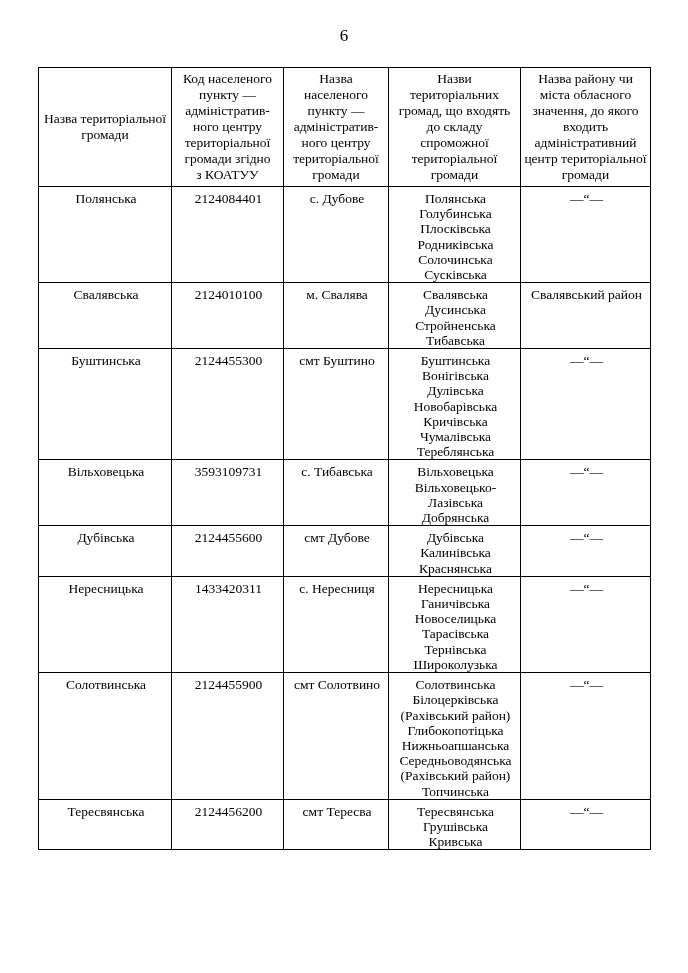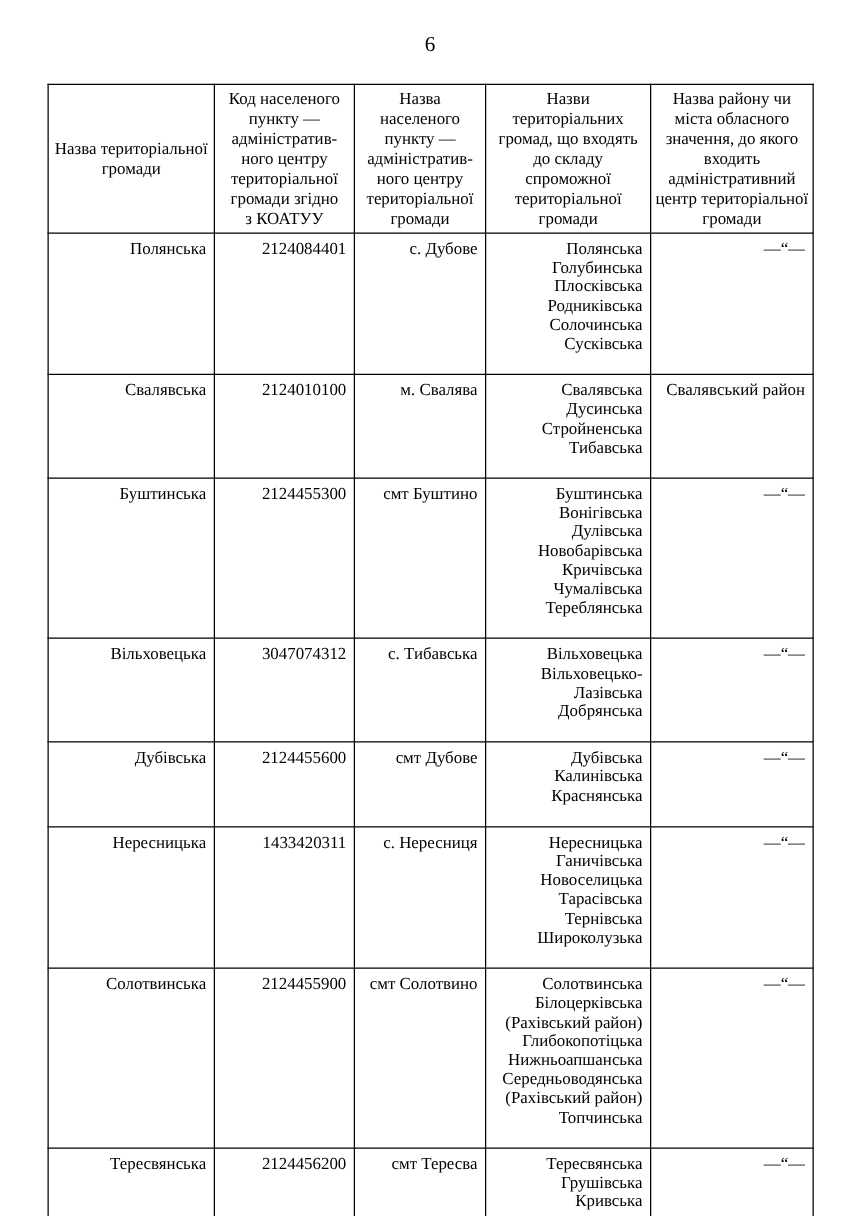--- a/index.html
+++ b/index.html
@@ -38,23 +38,23 @@
     box-sizing: border-box;
   }
   table.communities th {
     text-align: center;
     vertical-align: middle;
     white-space: pre-line;
     line-height: 16px;
     padding: 3px 2px;
   }
   table.communities td {
-    text-align: right;
+    text-align: center;
     line-height: 15.2px;
-    padding: 4px 6px 17px 8px;
+    padding: 4px 6px 0 8px;
   }
   td.members {
     white-space: pre-line;
   }
   td.district {
     text-align: center;
     padding-left: 2px;
     padding-right: 2px;
   }
 </style>
@@ -138,21 +138,21 @@
 Вонігівська
 Дулівська
 Новобарівська
 Кричівська
 Чумалівська
 Тереблянська</td>
         <td class="district">—“—</td>
       </tr>
       <tr>
         <td>Вільховецька</td>
-        <td>3047074312</td>
+        <td>3593109731</td>
         <td>с. Тибавська</td>
         <td class="members">Вільховецька
 Вільховецько-Лазівська
 Добрянська</td>
         <td class="district">—“—</td>
       </tr>
       <tr>
         <td>Дубівська</td>
         <td>2124455600</td>
         <td>смт Дубове</td>

